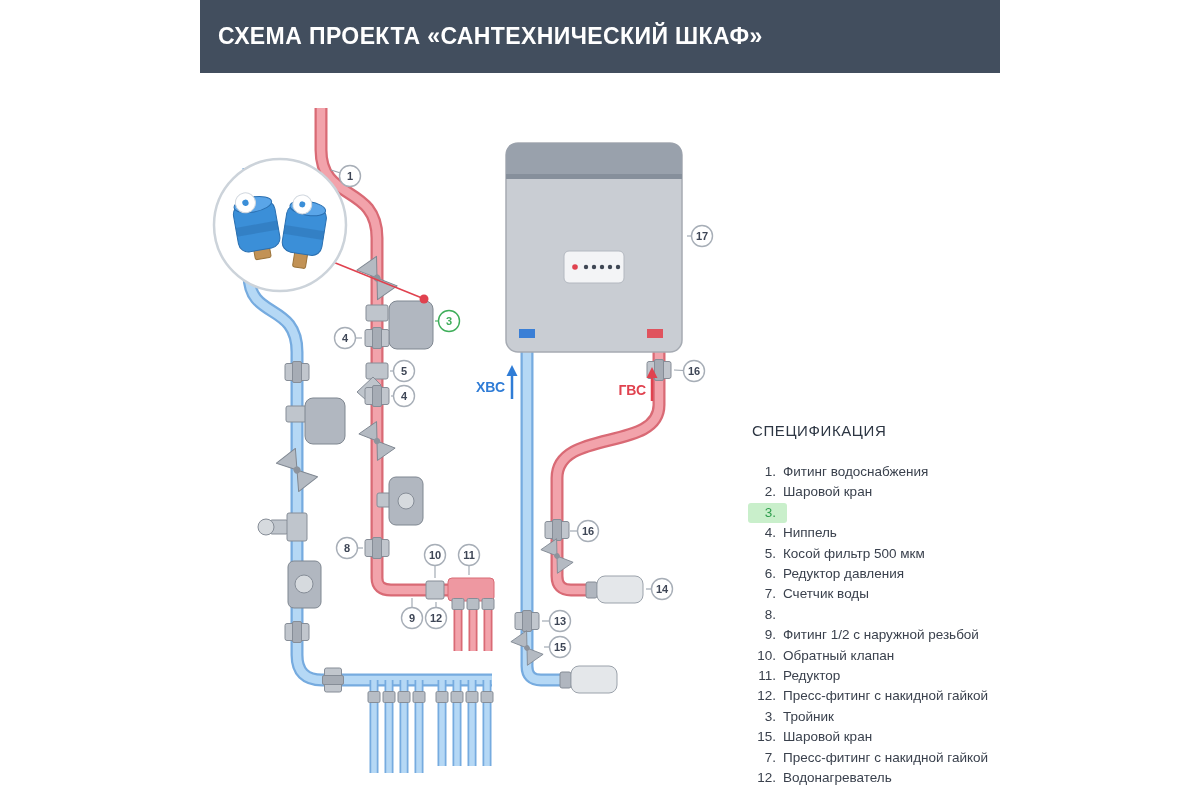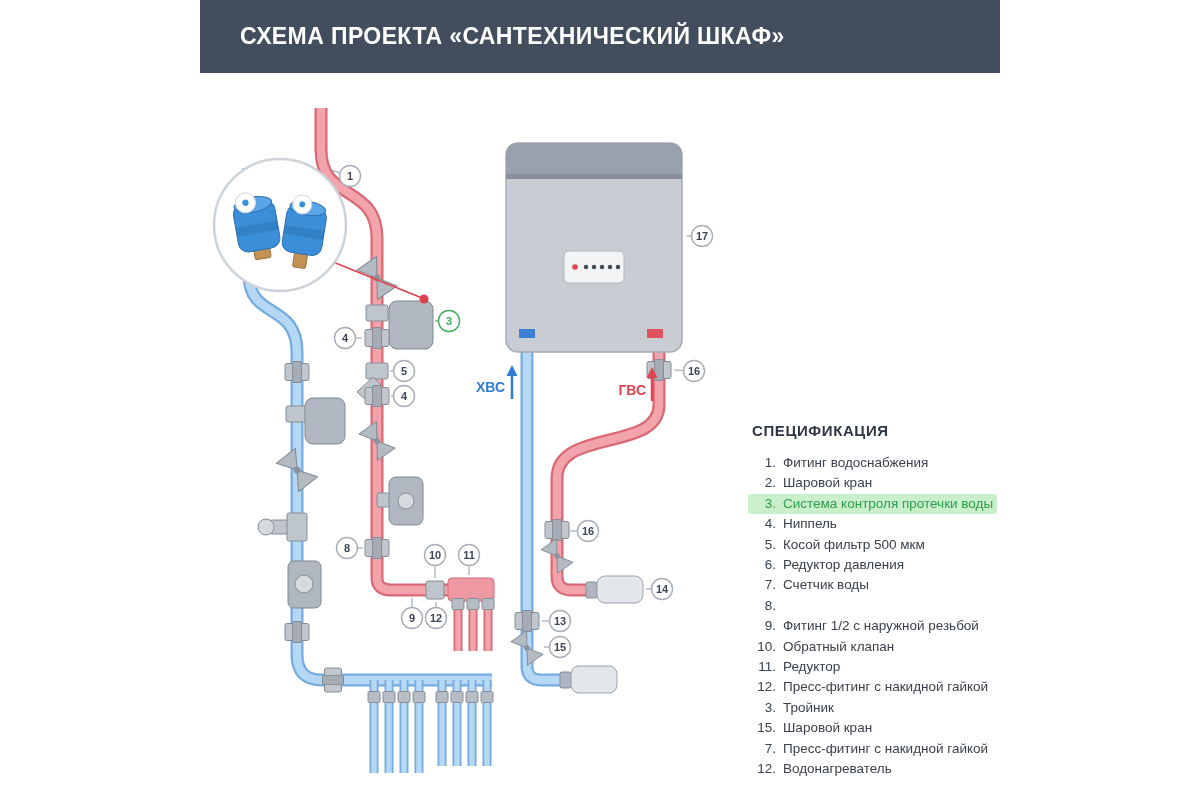--- a/index.html
+++ b/index.html
@@ -1,20 +1,20 @@
 <!DOCTYPE html>
 <html style="--hot: #f2a3ab; --hot-b: #d96a75; --cold: #b5d8f5; --cold-b: #76abdf; --green: #3fae5a; --red-ind: #e0424f; --header-bg: #424e5e; --hl-bg: #c9efcb; --hl-tx: #2f9e4e; --lbl-cold: #2f7cd6; --lbl-hot: #e0424f;"><head>
 <meta charset="utf-8">
 <style>
   *{box-sizing:border-box;margin:0;padding:0}
   html,body{background:#fff}
   .page{position:relative;width:1200px;height:800px;margin:0 auto;background:#fff;overflow:hidden;
          font-family:"Liberation Sans",sans-serif}
   .header{position:absolute;left:200px;top:0;width:800px;height:73px;background:var(--header-bg,#424e5e);
-          display:flex;align-items:center;padding:0 40px}
+          display:flex;align-items:center;padding:0 18px}
   .header h1{font-size:23px;font-weight:700;color:#ffffff;letter-spacing:.4px;white-space:nowrap}
   svg.diagram{position:absolute;left:0;top:0}
 
   
   .po-h{fill:none;stroke:var(--hot-b,#d96a75);stroke-width:13;stroke-linejoin:round}
   .pi-h{fill:none;stroke:var(--hot,#f2a3ab);stroke-width:8.5;stroke-linejoin:round}
   .po-c{fill:none;stroke:var(--cold-b,#76abdf);stroke-width:13;stroke-linejoin:round}
   .pi-c{fill:none;stroke:var(--cold,#b5d8f5);stroke-width:8.5;stroke-linejoin:round}
   .po-h2{fill:none;stroke:var(--hot-b,#d96a75);stroke-width:9}
   .pi-h2{fill:none;stroke:var(--hot,#f2a3ab);stroke-width:5.5}
@@ -37,21 +37,21 @@
   .arrow-h-h{fill:var(--lbl-hot,#e0424f)}
 
   .pipe-label{font-family:"Liberation Sans",sans-serif;font-size:14px;font-weight:700}
   .pipe-label.cold{fill:var(--lbl-cold,#2f7cd6)}
   .pipe-label.hot{fill:var(--lbl-hot,#e0424f)}
   .callout-num{font-family:"Liberation Sans",sans-serif;font-size:11px;font-weight:700;fill:#3e4656}
   .callout-num.green{fill:var(--green,#3fae5a)}
 
   
   .spec{position:absolute;left:752px;top:422px;width:320px}
-  .spec h2{font-size:15px;font-weight:700;color:#2d3643;letter-spacing:.6px;margin-bottom:14px}
+  .spec h2{font-size:15px;font-weight:400;color:#2d3643;letter-spacing:.6px;margin-bottom:23px}
   .spec-item{display:flex;width:max-content;max-width:320px;font-size:13.5px;line-height:20.4px;
              color:#3a414d;padding:0 4px;margin-left:-4px;border-radius:3px}
   .spec-item .num{flex:none;width:24px;text-align:right;margin-right:7px}
   .spec-item.highlight{background:var(--hl-bg,#c9efcb);color:var(--hl-tx,#2f9e4e)}
 </style>
 </head>
 <body>
 
 <div class="page">
 
@@ -283,21 +283,20 @@
         <div class="spec-item">
           <span class="num">1.</span>
           <span class="lbl">Фитинг водоснабжения</span>
         </div>
         <div class="spec-item">
           <span class="num">2.</span>
           <span class="lbl">Шаровой кран</span>
         </div>
         <div class="spec-item highlight">
           <span class="num">3.</span>
-          <span class="lbl">Система контроля протечки воды</span>
         </div>
         <div class="spec-item">
           <span class="num">4.</span>
           <span class="lbl">Ниппель</span>
         </div>
         <div class="spec-item">
           <span class="num">5.</span>
           <span class="lbl">Косой фильтр 500 мкм</span>
         </div>
         <div class="spec-item">

